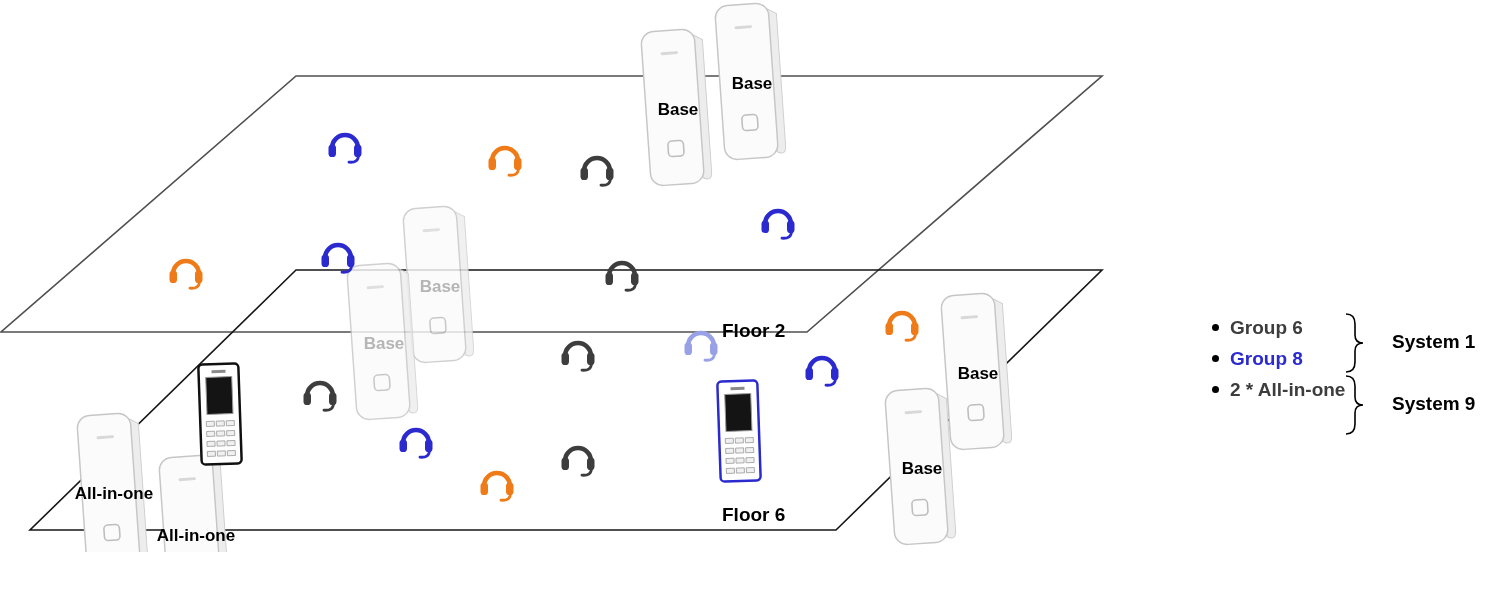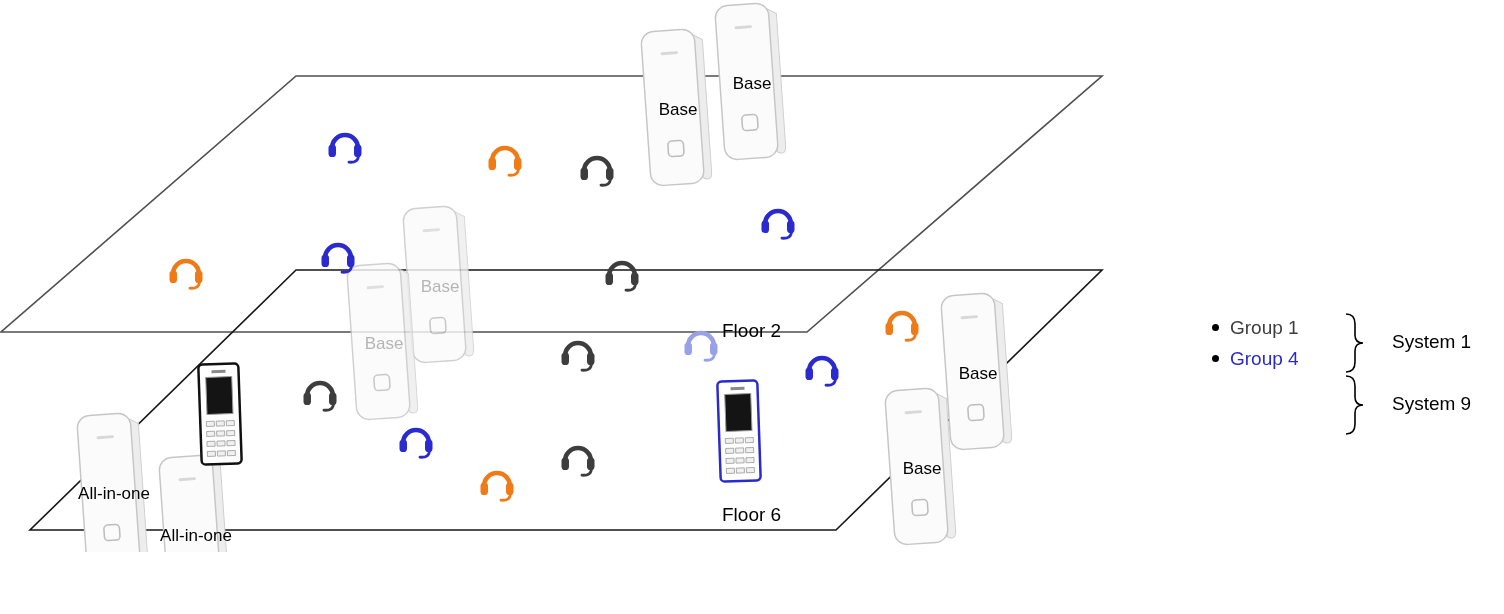--- a/index.html
+++ b/index.html
@@ -1,19 +1,19 @@
 <!DOCTYPE html>
 <html><head>
 <meta charset="utf-8">
 <style>
   * { box-sizing: border-box; }
   html, body { margin: 0; padding: 0; background: #ffffff; }
   body { font-family: "Liberation Sans", "DejaVu Sans", sans-serif; }
 
-  .stage { position: relative; width: 1504px; height: 552px; background: #fff; overflow: hidden; }
+  .stage { position: relative; width: 1504px; height: 552px; background: #fff; overflow: hidden; font-weight: bold; }
 
   .planes { position: absolute; left: 0; top: 0; pointer-events: none; z-index: 1; }
 
   .base-device { position: absolute; width: 80px; height: 165px; z-index: 2; }
   .device-svg { width: 80px; height: 165px; display: block; transform: rotate(-4deg); }
   .device-label {
     position: absolute; left: -16px; right: -16px; top: 74px;
     text-align: center; font-size: 17px; color: #000; white-space: nowrap;
   }
   .base-device.faded .device-svg { opacity: 0.82; }
@@ -218,25 +218,29 @@
         </svg>
       </div>
     </div>
 
   <div class="floor-label" style="left:722px; top:302px;margin-top:18px;">Floor 2</div>
   <div class="floor-label" style="left:722px; top:504px;">Floor 6</div>
 
   <div class="legend">
     <div class="legend-row">
       <span class="bullet"></span>
-      <span class="legend-label" style="color: rgb(61, 61, 61);">Group 1</span>
+      <span class="legend-label" style="color: rgb(61, 61, 61);">Group 6</span>
     </div>
     <div class="legend-row">
       <span class="bullet"></span>
-      <span class="legend-label" style="color: rgb(42, 42, 206);">Group 4</span>
+      <span class="legend-label" style="color: rgb(42, 42, 206);">Group 8</span>
+    </div>
+    <div class="legend-row">
+      <span class="bullet"></span>
+      <span class="legend-label" style="color: rgb(61, 61, 61);">2 * All-in-one</span>
     </div>
   </div>
 
   <svg class="brace" style="left:1344px; top:312px;" width="22" height="62">
     <path d="M2 2 Q11 2 11 12 L11 23 Q11 31 19 31 Q11 31 11 39 L11 50 Q11 60 2 60" fill="none" stroke="#000" stroke-width="1.6"></path>
   </svg>
   <div class="system-label" style="left:1392px; top:331px;">System 1</div>
 
   <svg class="brace" style="left:1344px; top:374px;" width="22" height="62">
     <path d="M2 2 Q11 2 11 12 L11 23 Q11 31 19 31 Q11 31 11 39 L11 50 Q11 60 2 60" fill="none" stroke="#000" stroke-width="1.6"></path>

